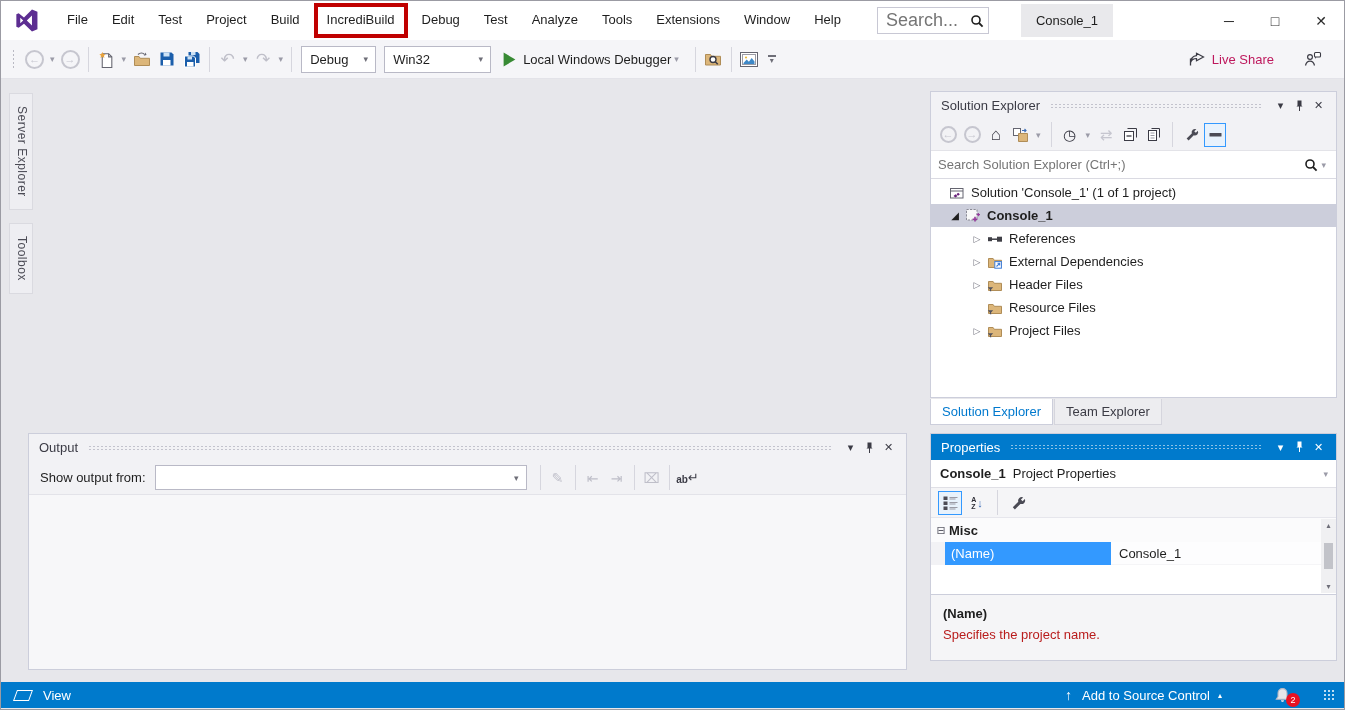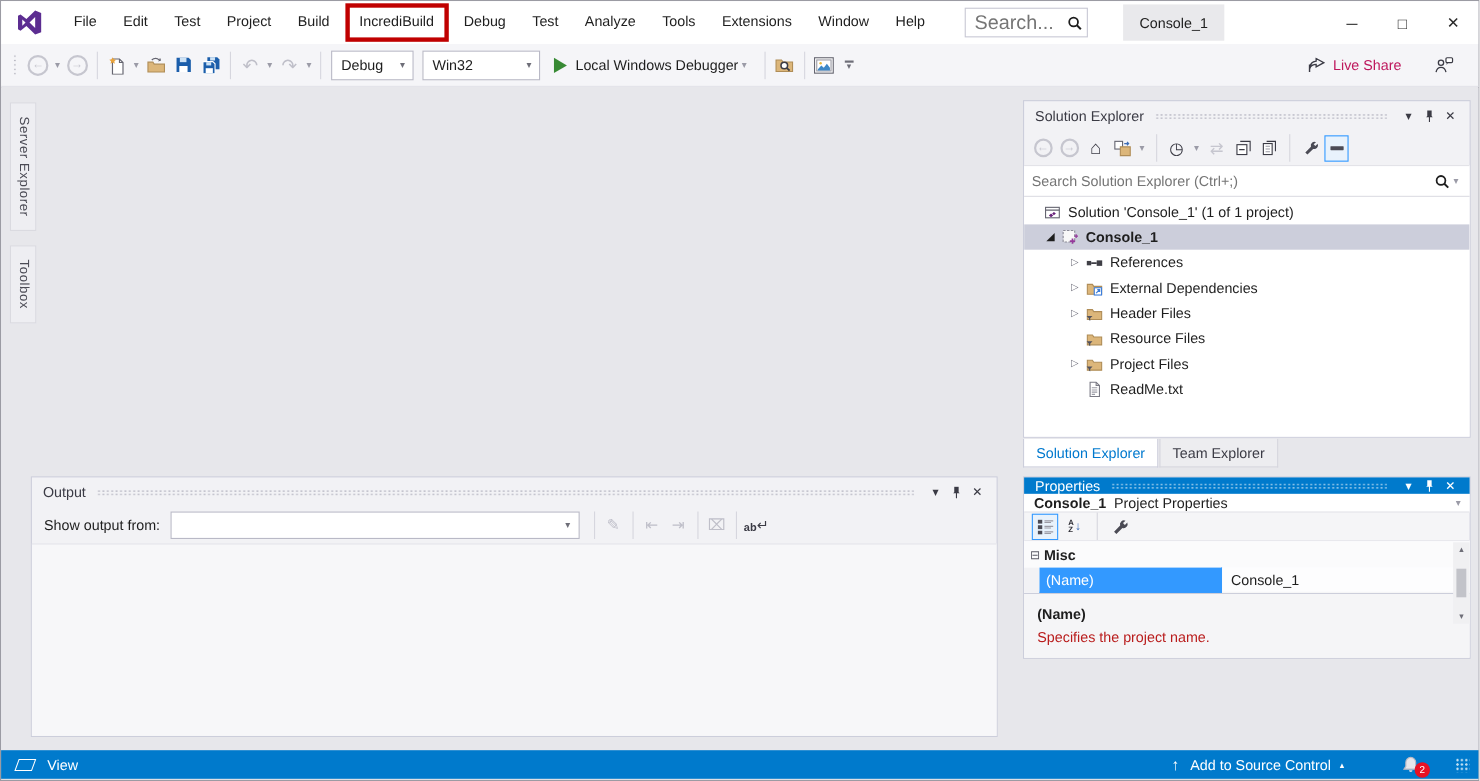--- a/index.html
+++ b/index.html
@@ -66,21 +66,21 @@
   .tree-arrow { width:20px; text-align:center; flex:0 0 20px; }
   .tree-arrow.exp { color:#1E1E1E; font-size:10px; }
   .tree-arrow.col { color:#72727E; font-size:9px; }
   .tree-icon { width:16px; height:16px; margin-right:6px; flex:0 0 16px; display:flex; }
   .tree-label { white-space:nowrap; }
   .se-tabs { position:absolute; left:929px; top:319px; height:26px; display:flex; font-size:13px; }
   .se-tab { padding:0 11px; display:flex; align-items:center; color:#3B3B45; background:#EDEDF0; border:1px solid #D5D5DD; border-top:0; margin-right:1px; }
   .se-tab.active { background:#FFF; color:#0079CE; border-color:#CCCEDB; }
 
   
-  #props-panel { position:absolute; left:929px; top:353px; width:407px; height:166px; background:#F5F5F7; border:1px solid #CCCEDB; display:flex; flex-direction:column; }
+  #props-panel { position:absolute; left:929px; top:353px; width:407px; height:228px; background:#F5F5F7; border:1px solid #CCCEDB; display:flex; flex-direction:column; }
   .props-header { height:26px; background:#007ACC; display:flex; align-items:center; padding:0 8px 0 10px; font-size:13px; color:#FFF; }
   .props-header .dots { background-image:radial-gradient(rgba(255,255,255,.55) 0.9px,transparent 1px); }
   .props-header .ph-btn { color:#FFF; }
   .obj-row { height:28px; background:#FFF; border-bottom:1px solid #E0E0E6; display:flex; align-items:center; padding:0 8px 0 9px; font-size:13px; color:#1E1E1E; }
   .props-toolbar { height:29px; display:flex; align-items:center; padding:0 7px; gap:3px; }
   .pt-btn { width:24px; height:24px; display:flex; align-items:center; justify-content:center; }
   .pt-btn.toggled { border:1px solid #3399FF; background:#E8F2FC; }
   .az { display:flex; flex-direction:column; font-size:7px; font-weight:bold; color:#2D2D35; line-height:7px; margin-right:1px; }
   .az-arrow { font-size:11px; color:#3E6DB5; }
   .pg { position:relative; background:#FFF; height:77px; border-top:1px solid #E6E6EC; }
@@ -428,31 +428,20 @@
           <div class="tree-row" style="padding-left: 36px;">
             <span class="tree-arrow col">▷</span>
             <span class="tree-icon">
               <svg width="16" height="16" viewBox="0 0 16 16">
                 <path d="M1.5 4.5h4.6l1.2 1.8h7.2v7.2H1.5z" fill="#DCB67A" stroke="#B08D57"></path>
                 <path d="M0.8 10.2h5.4l-2.1 2.2v2.4l-1.2-1.1v-1.3z" fill="#52525C"></path>
               </svg>
             </span>
             <span class="tree-label">Project Files</span>
           </div>
-          <div class="tree-row" style="padding-left: 36px;">
-            <span class="tree-arrow"></span>
-            <span class="tree-icon">
-              <svg width="16" height="16" viewBox="0 0 16 16">
-                <path d="M4 1.5h5.5l3 3v10H4z" fill="#FFF" stroke="#7A7A85"></path>
-                <path d="M9.5 1.5v3h3" fill="none" stroke="#7A7A85"></path>
-                <path d="M5.5 6.5h5M5.5 8.5h5M5.5 10.5h5M5.5 12.5h3" stroke="#9B9BA5"></path>
-              </svg>
-            </span>
-            <span class="tree-label">ReadMe.txt</span>
-          </div>
         </div>
     </div>
     <div class="se-tabs">
         <div class="se-tab active">Solution Explorer</div>
         <div class="se-tab">Team Explorer</div>
       </div>
 
     <div id="props-panel">
       <div class="props-header">
         <span>Properties</span>

